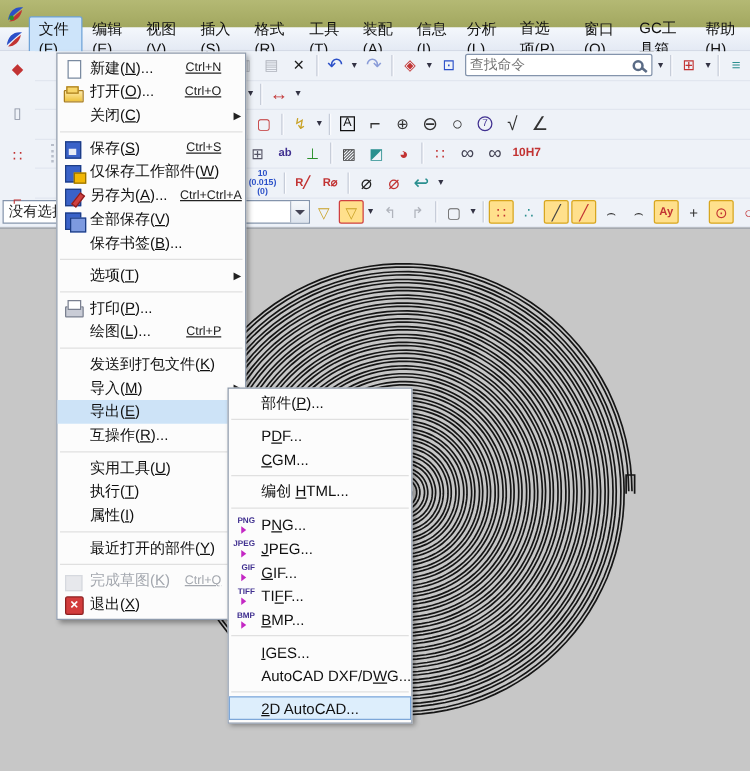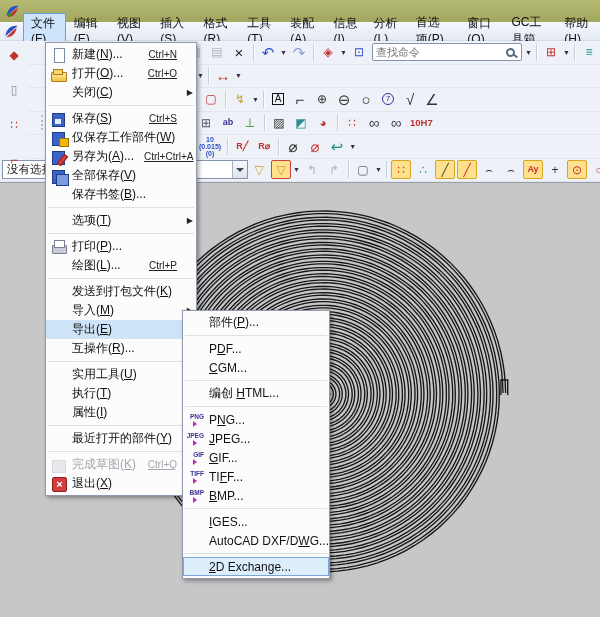--- a/index.html
+++ b/index.html
@@ -496,19 +496,19 @@
       <span class="lbl"><i></i><u>I</u><i>GES...</i></span>
       <span class="accel" style="visibility: hidden;"></span>
       <span class="arrow" style="visibility: hidden;"></span>
     </div><div class="mrow">
       <span class="mi" style="visibility:hidden"><i></i></span>
       <span class="lbl"><i>AutoCAD DXF/D</i><u>W</u><i>G...</i></span>
       <span class="accel" style="visibility: hidden;"></span>
       <span class="arrow" style="visibility: hidden;"></span>
     </div><div class="msep"></div><div class="mrow hoverbox">
       <span class="mi" style="visibility:hidden"><i></i></span>
-      <span class="lbl"><i></i><u>2</u><i>D Exchange...</i></span>
+      <span class="lbl"><i></i><u>2</u><i>D AutoCAD...</i></span>
       <span class="accel" style="visibility: hidden;"></span>
       <span class="arrow" style="visibility: hidden;"></span>
     </div></div>
   </div>
 
 </div>
 
 </body></html>

